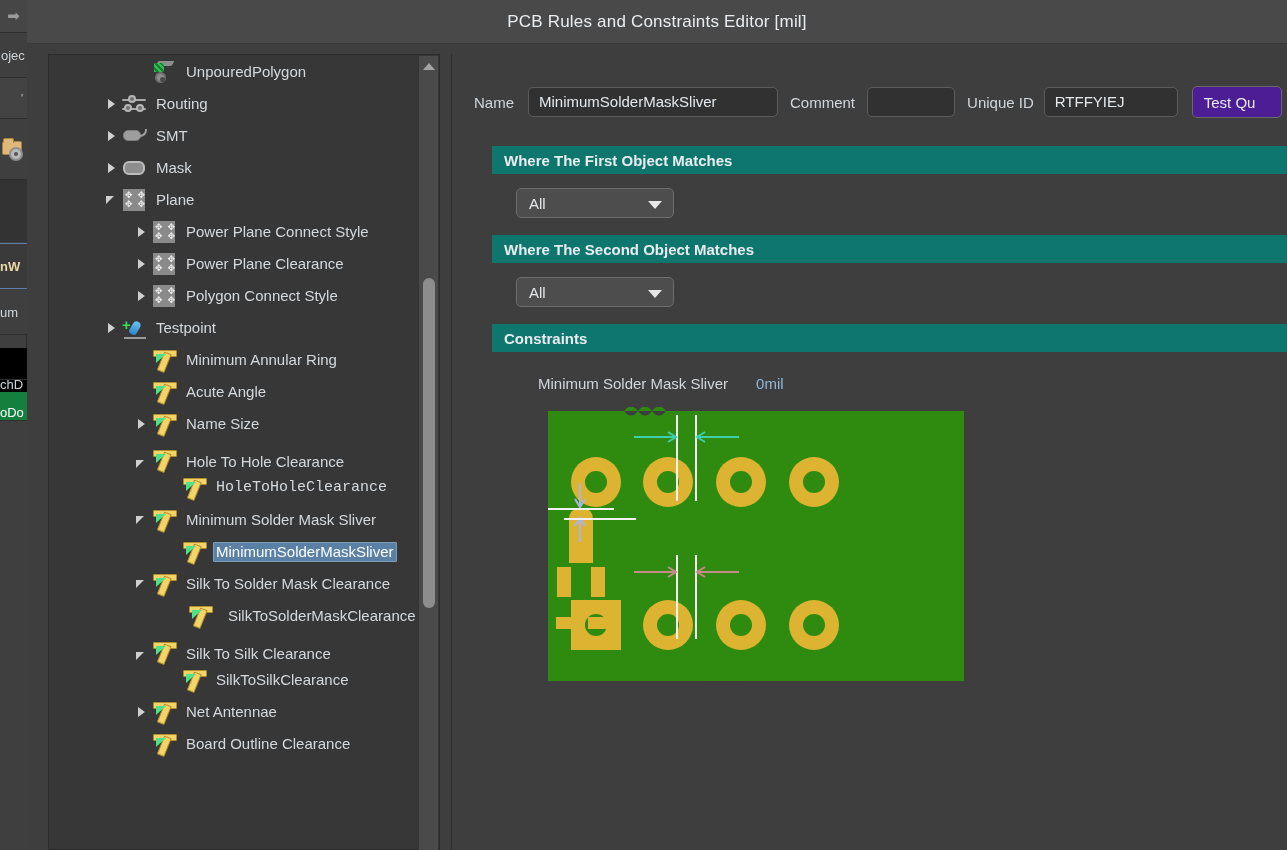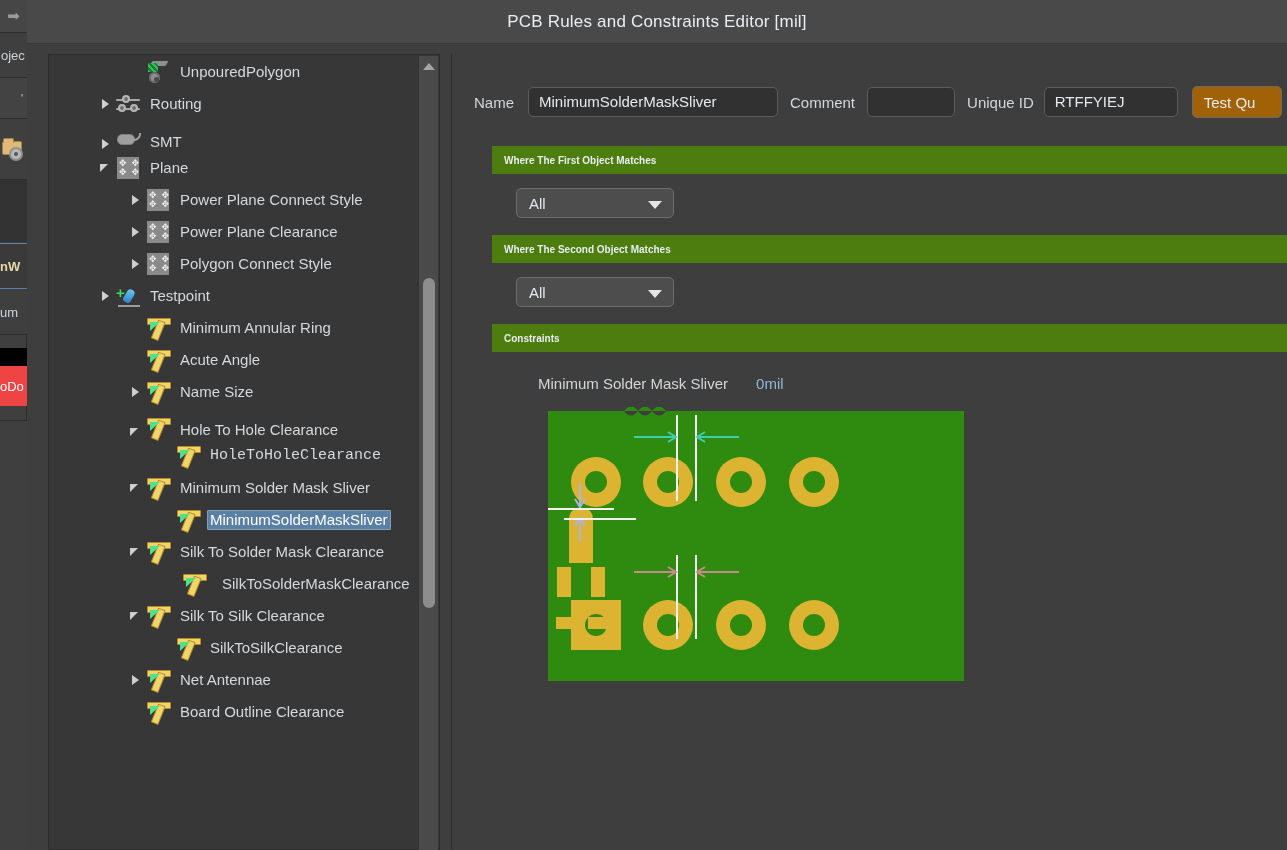--- a/index.html
+++ b/index.html
@@ -33,21 +33,21 @@
   #lc-proj { top: 33px; height: 44px; background: #3f3f3f; padding-left: 1px; color: #cfd4d9; }
   #lc-tick { top: 78px; height: 40px; background: #434343; justify-content: flex-end; padding-right: 4px;
              color: #c8cdd2; font-size: 11px; }
   #lc-folder { top: 119px; height: 60px; background: #3f3f3f; justify-content: center; }
   #lc-blank { top: 180px; height: 62px; background: #333333; }
   #lc-nw { top: 243px; height: 46px; background: #3a3a3a;
            border-top: 1px solid #5b7fa8; border-bottom: 1px solid #5b7fa8;
            color: #e8d6a8; font-weight: bold; font-size: 13px; }
   #lc-um { top: 290px; height: 44px; background: #3f3f3f; }
   #lc-chd { top: 348px; height: 44px; background: #000000; align-items: flex-end; }
-  #lc-odo { top: 366px; height: 40px; background: #ef4444; color: #ffffff; }
+  #lc-odo { top: 392px; height: 40px; background: #15803d; color: #ffffff; }
   #lc-rest { top: 421px; height: 429px; background: #3f3f3f; }
 
   
   .folder-gear { position: relative; width: 26px; height: 26px; }
   .folder-gear .fold {
     position: absolute; left: 1px; top: 5px; width: 20px; height: 14px;
     background: #e0b87a; border: 1px solid #a8843f; border-radius: 2px;
   }
   .folder-gear .fold::before {
     content: ""; position: absolute; left: 0; top: -4px; width: 9px; height: 4px;
@@ -75,21 +75,21 @@
     position: absolute; left: 27px; top: 44px; width: 1260px; height: 806px;
     background: #3e3e3e;
   }
 
   
   #tree-panel {
     position: absolute; left: 21px; top: 10px; width: 392px; height: 796px;
     background: #373737; border: 1px solid #2c2c2c;
   }
   #tree-scroll {
-    position: absolute; left: 1px; top: 1px; width: 368px; height: 794px;
+    position: absolute; left: 7px; top: 1px; width: 368px; height: 794px;
     overflow: hidden;
   }
   .tree-item {
     position: relative; height: 32px; display: flex; align-items: center;
     white-space: nowrap; font-size: 15px; color: #d4d9de;
   }
   .tree-item .twisty {
     width: 16px; height: 16px; flex: 0 0 16px; position: relative; margin-right: 2px;
   }
   .tree-item .twisty.collapsed::before {
@@ -204,29 +204,29 @@
   .textbox {
     background: #313131; border: 1px solid #5c5c5c; border-radius: 5px;
     color: #e4e9ee; font-size: 15px; font-family: "Liberation Sans", sans-serif;
     padding: 0 10px; height: 30px; line-height: 28px; white-space: nowrap; overflow: hidden;
   }
   #name-input { width: 250px; margin-left: 14px; }
   #comment-input { width: 88px; margin-left: 12px; }
   #uid-input { width: 134px; margin-left: 10px; }
   #test-query-btn {
     margin-left: 14px; height: 32px; width: 90px;
-    background: #a16207; border: 1px solid #6a6a6a; border-radius: 5px;
+    background: #4c1d95; border: 1px solid #6a6a6a; border-radius: 5px;
     color: #e6ebef; font-size: 15px; display: flex; align-items: center;
     padding-left: 11px; overflow: hidden; white-space: nowrap;
   }
 
   .sec-header {
     position: absolute; left: 40px; width: 796px; height: 28px;
-    background: #4d7c0f; display: flex; align-items: center; padding-left: 12px;
-    font-size: 10px; font-weight: bold; color: #e8edf2;
+    background: #0f766e; display: flex; align-items: center; padding-left: 12px;
+    font-size: 15px; font-weight: bold; color: #e8edf2;
   }
   #sec-first { top: 92px; }
   #sec-second { top: 181px; }
   #sec-constraints { top: 270px; }
 
   .combo {
     position: absolute; left: 64px; width: 158px; height: 30px;
     background: #4d4d4d; border: 1px solid #6d6d6d; border-radius: 5px;
     display: flex; align-items: center; padding-left: 12px;
     font-size: 15px; color: #e3e8ed;
@@ -316,27 +316,34 @@
             <span class="twisty collapsed"></span>
             <span class="ticon ic-routing">
               <span class="bar b1"></span>
               <span class="bar b2"></span>
               <span class="k k1"></span>
               <span class="k k2"></span>
               <span class="k k3"></span>
             </span>
             <span class="label">Routing</span>
           </div>
-          <div class="tree-item" style="padding-left: 48px; align-items: flex-end;">
+          <div class="tree-item" style="padding-left: 48px;">
             <span class="twisty collapsed"></span>
             <span class="ticon ic-smt">
               <span class="body"></span>
               <span class="tail"></span>
             </span>
             <span class="label">SMT</span>
+          </div>
+          <div class="tree-item" style="padding-left: 48px;">
+            <span class="twisty collapsed"></span>
+            <span class="ticon ic-mask">
+              <span class="body"></span>
+            </span>
+            <span class="label">Mask</span>
           </div>
           <div class="tree-item" style="padding-left: 48px;">
             <span class="twisty expanded"></span>
             <span class="ticon ic-plane">
               <span class="box"></span>
               <span class="ar a1">✥</span>
               <span class="ar a2">✥</span>
               <span class="ar a3">✥</span>
               <span class="ar a4">✥</span>
             </span>
@@ -449,21 +456,21 @@
             <span class="label">Silk To Solder Mask Clearance</span>
           </div>
           <div class="tree-item" style="padding-left: 108px; gap: 6px;">
             <span class="twisty"></span>
             <span class="ticon ic-mfg">
               <span class="seven"></span>
               <span class="tri"></span>
             </span>
             <span class="label">SilkToSolderMaskClearance</span>
           </div>
-          <div class="tree-item" style="padding-left: 78px;">
+          <div class="tree-item" style="padding-left: 78px; align-items: flex-end;">
             <span class="twisty expanded"></span>
             <span class="ticon ic-mfg">
               <span class="seven"></span>
               <span class="tri"></span>
             </span>
             <span class="label">Silk To Silk Clearance</span>
           </div>
           <div class="tree-item" style="padding-left: 108px;">
             <span class="twisty"></span>
             <span class="ticon ic-mfg">

